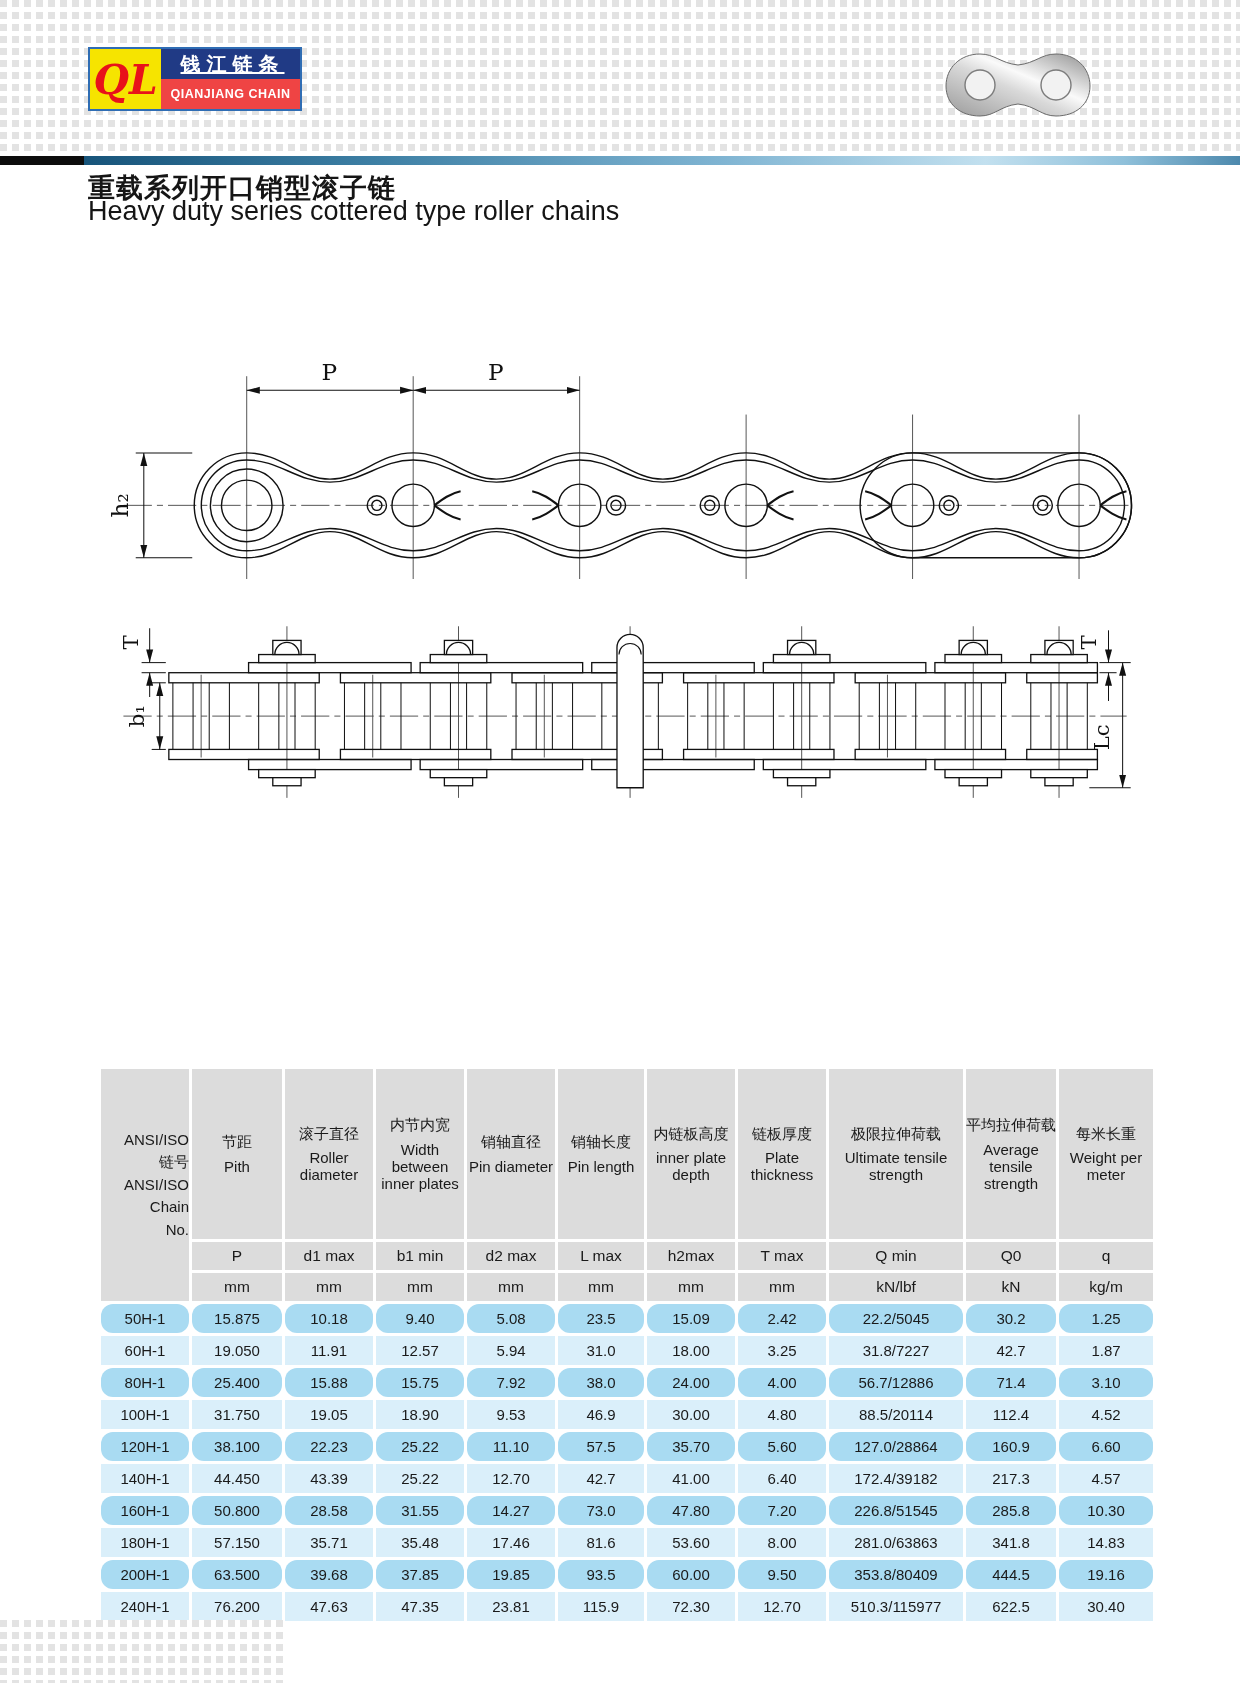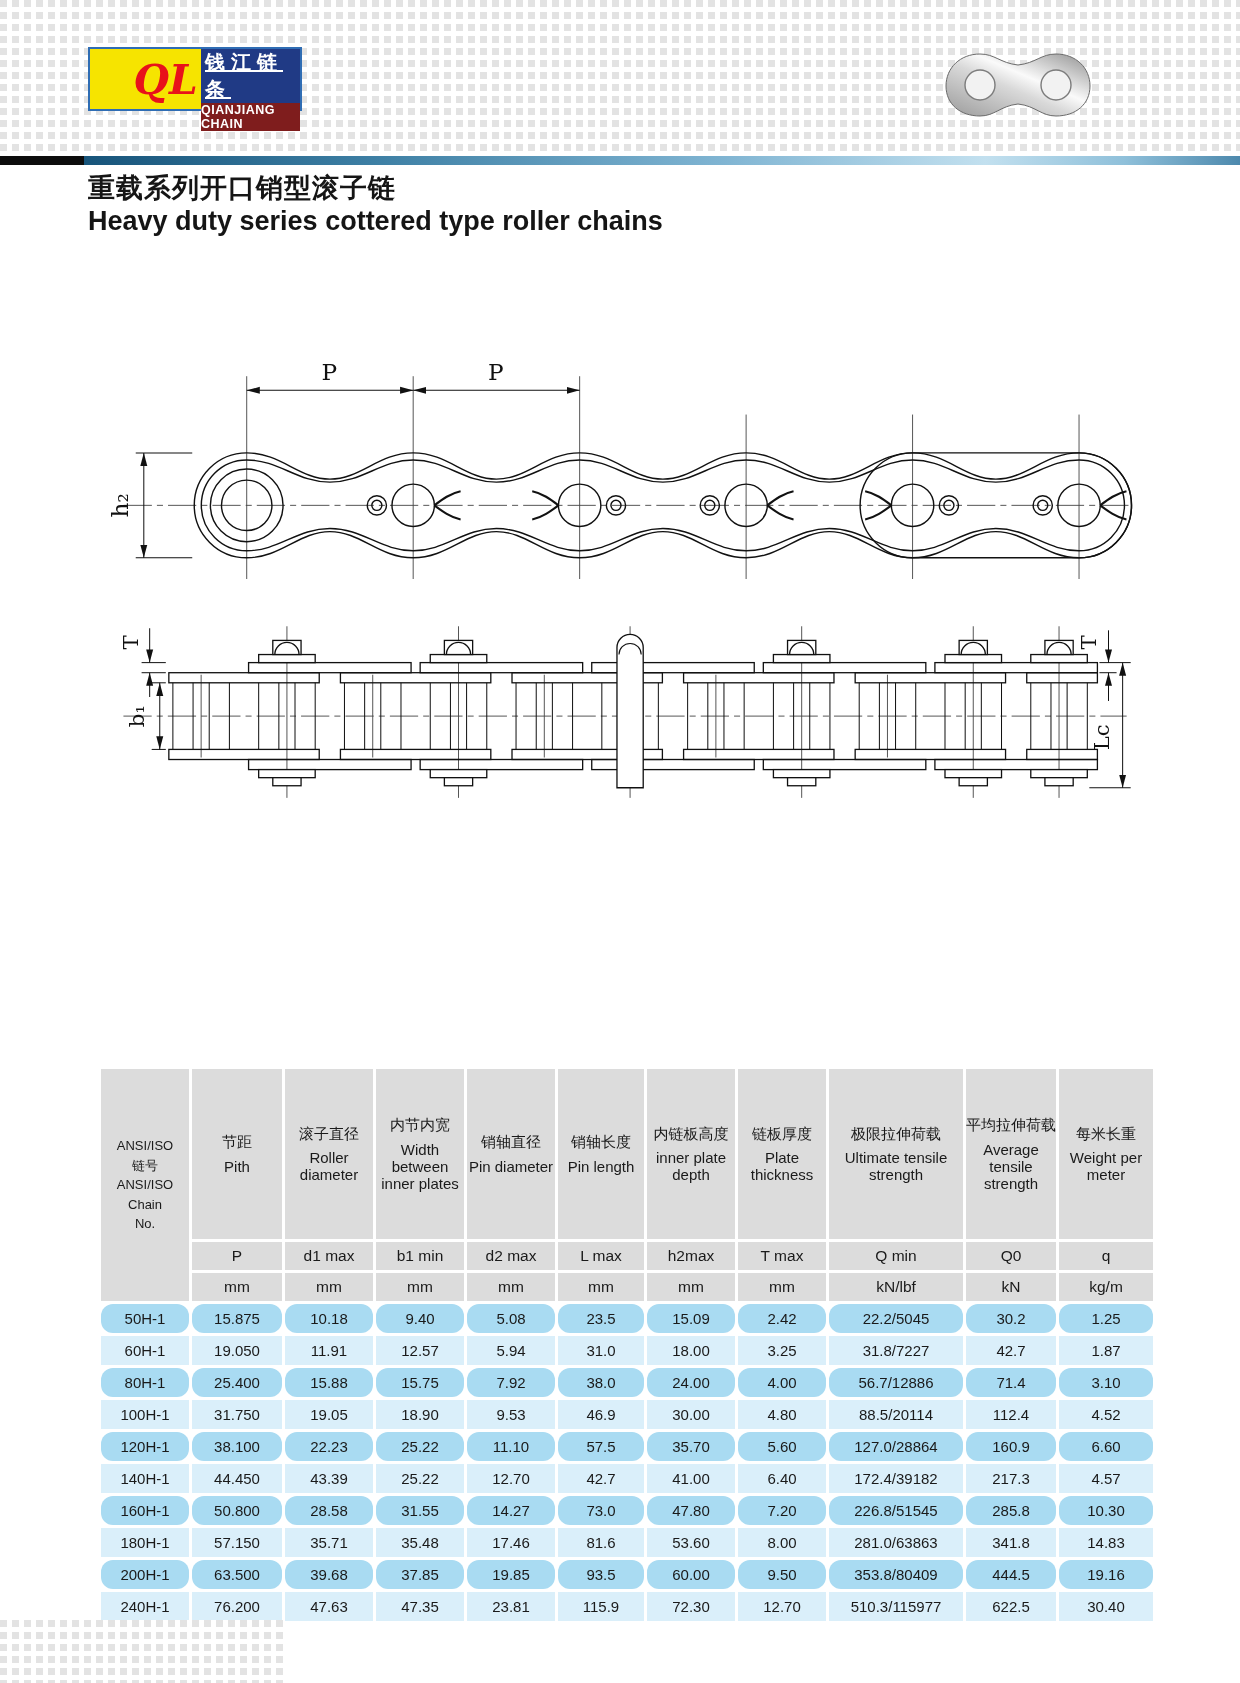--- a/index.html
+++ b/index.html
@@ -11,53 +11,53 @@
     background-image:
       repeating-linear-gradient(90deg, transparent 0 7px, #ffffff 7px 12px),
       repeating-linear-gradient(180deg, #e3e3e3 0 7px, #ffffff 7px 12px);
   }
   .header-dots{position:absolute;left:0;top:0;width:1240px;height:156px;}
   .footer-dots{position:absolute;left:0;top:1620px;width:283px;height:63px;}
 
   
   .logo{position:absolute;left:88px;top:47px;width:214px;height:64px;display:flex;
         border:2px solid #2f6db4;background:#fff;box-sizing:border-box;}
-  .logo-mark{width:71px;height:100%;background:#f6e400;display:flex;align-items:center;justify-content:center;padding-left:40px;}
+  .logo-mark{width:71px;height:100%;background:#f6e400;display:flex;align-items:center;justify-content:center;}
   .logo-mark svg{width:76px;height:56px;}
   .logo-text{flex:1;display:flex;flex-direction:column;}
   .logo-cn{flex:1;background:#203a85;color:#fff;font-size:20px;font-weight:bold;letter-spacing:6px;
            display:flex;align-items:center;justify-content:center;padding-left:4px;text-decoration:underline;}
-  .logo-en{flex:1;background:#7f1d1d;color:#fff;font-size:12.5px;font-weight:bold;letter-spacing:.5px;
+  .logo-en{flex:1;background:#ef4444;color:#fff;font-size:12.5px;font-weight:bold;letter-spacing:.5px;
            display:flex;align-items:center;justify-content:center;}
 
   .chain-plate{position:absolute;left:938px;top:48px;width:160px;height:72px;}
 
   .divider-black{position:absolute;left:0;top:156px;width:84px;height:9px;background:#0d0d0d;}
   .divider-blue{position:absolute;left:84px;top:156px;width:1156px;height:9px;
     background:linear-gradient(90deg,#17547a 0%,#3d7fa4 25%,#7fb4d2 55%,#c2e0ef 78%,#8fc0da 90%,#4d89ad 100%);}
 
   .title-cn{position:absolute;left:88px;top:170px;margin:0;font-size:27px;font-weight:bold;color:#151515;letter-spacing:1px;}
-  .title-en{position:absolute;left:88px;top:206px;margin:0;font-size:27px;font-weight:bold;color:#151515;}
+  .title-en{position:absolute;left:88px;top:196px;margin:0;font-size:27px;font-weight:normal;color:#151515;}
 
   .drawing{position:absolute;}
   .drawing.side{left:105px;top:352px;width:1030px;height:227px;}
   .drawing.plan{left:105px;top:596px;width:1030px;height:217px;}
   .drawing text{font-family:"DejaVu Serif",serif;fill:#111;}
 
   
   table.spec{position:absolute;left:98px;top:1066px;width:1058px;border-collapse:separate;border-spacing:3px;
              table-layout:fixed;}
   table.spec th,table.spec td{padding:0;text-align:center;vertical-align:middle;font-weight:normal;}
   table.spec thead th{background:#dcdcdc;color:#1a1a1a;}
   tr.hrow1 th{height:170px;}
   tr.hrow2 th{height:28px;font-size:15.5px;}
   tr.hrow3 th{height:28px;font-size:15.5px;margin-left:46px;}
   .hcn{font-size:15px;line-height:1.35;margin-bottom:6px;}
   .hen{font-size:15px;line-height:1.13;}
-  .col-chain div{font-size:13px;line-height:1.5;white-space:pre-line;}
+  .col-chain div{font-size:15px;line-height:1.5;white-space:pre-line;text-align:right;}
   table.spec tbody td{height:29px;font-size:15px;color:#1a1a1a;}
   tr.row-dark td{background:#a9dbf2;border-radius:12px;}
   tr.row-light td{background:#daeffa;}
 </style>
 </head>
 <body>
 
 <div id="page">
 
   <div class="dotgrid header-dots"></div>

